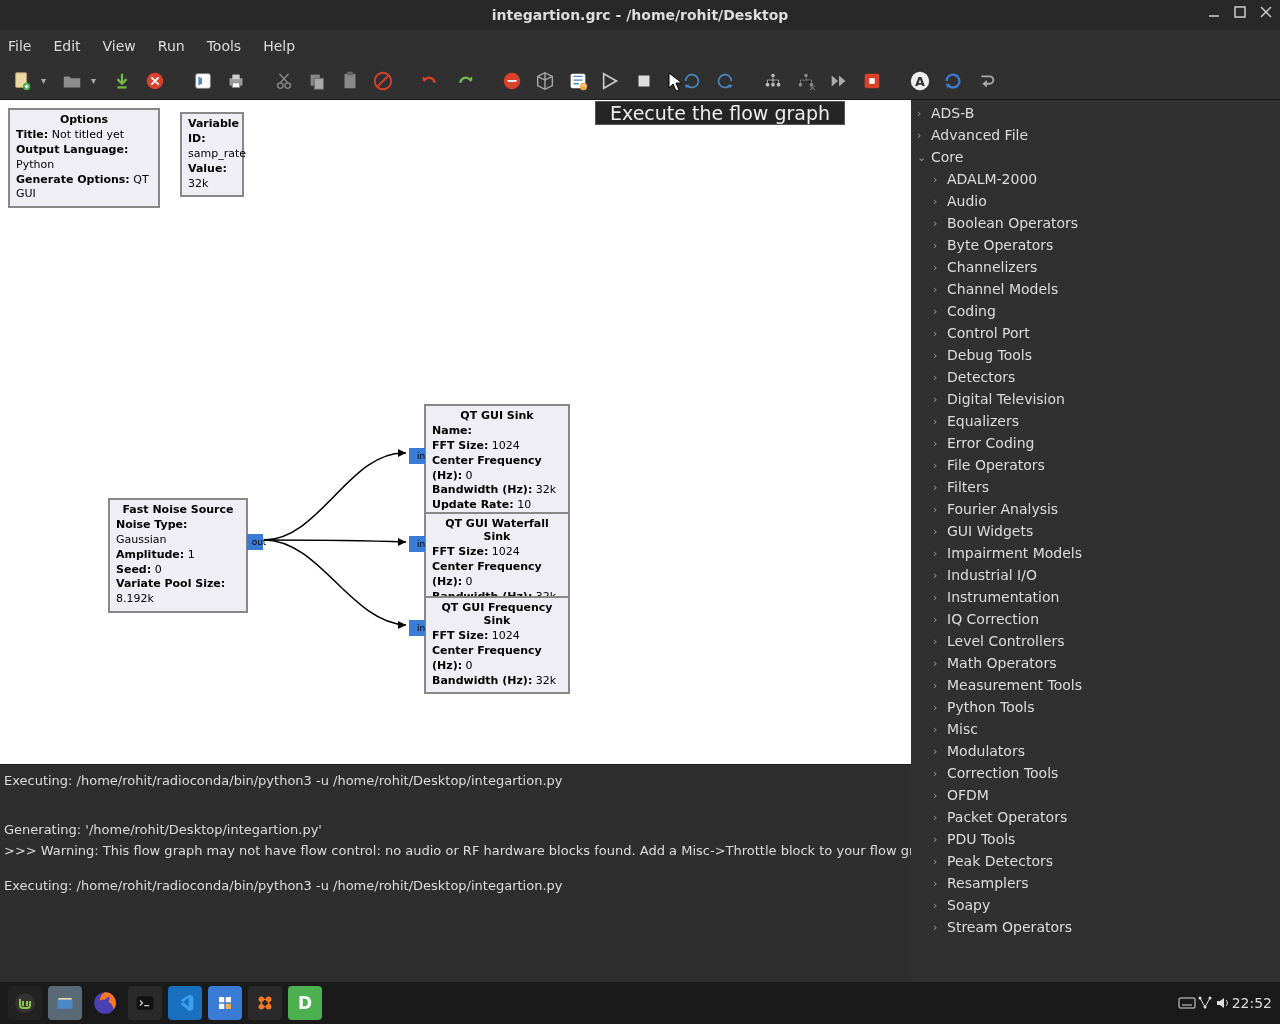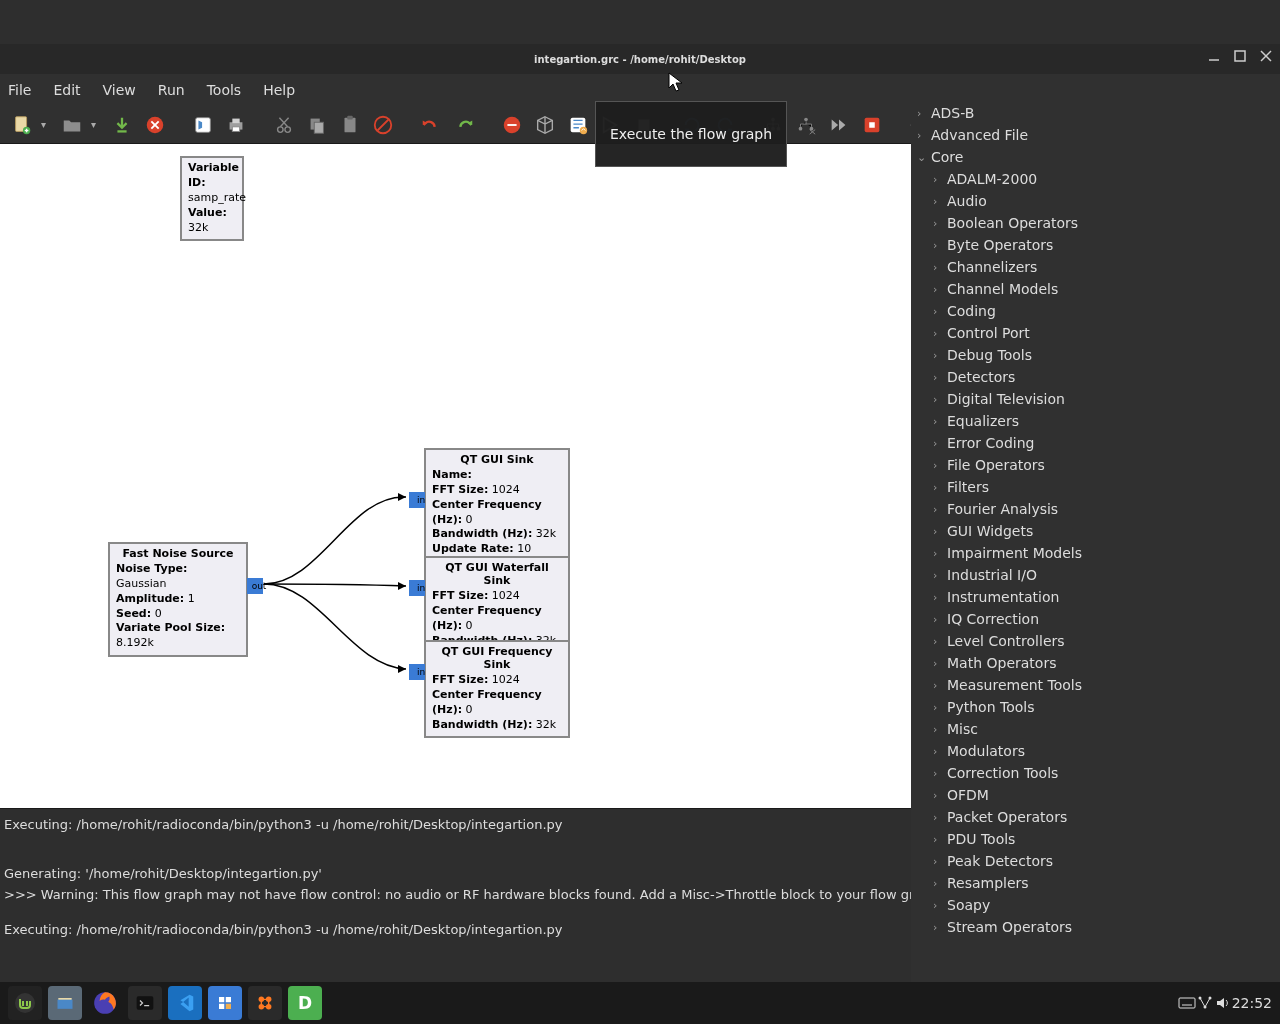--- a/index.html
+++ b/index.html
@@ -1,19 +1,19 @@
 <!DOCTYPE html>
 <html><head>
 <meta charset="utf-8">
 <style>
   * { margin: 0; padding: 0; box-sizing: border-box; font-family: "DejaVu Sans", Arial, sans-serif; }
   body { background: #2e2e2e; color: #ddd; width: 1280px; height: 1024px; overflow: hidden; position: relative; }
   
   
-  #titlebar { background: #282828; height: 30px; display: flex; align-items: center; justify-content: center; position: relative; font-size: 10px; font-weight: bold; margin-top: 44px; }
+  #titlebar { background: #282828; height: 30px; display: flex; align-items: center; justify-content: center; position: relative; font-size: 14px; font-weight: bold; }
   #winctrl { position: absolute; right: 6px; top: 4px; display: flex; gap: 10px; }
   #winctrl span { width: 16px; height: 16px; display: inline-flex; align-items: center; justify-content: center; cursor: pointer; }
   
   
   #menubar { background: #303030; height: 32px; display: flex; align-items: center; padding: 0 8px; gap: 22px; font-size: 14px; }
   #menubar span { cursor: pointer; }
   
   
   #toolbar { background: #303030; height: 38px; display: flex; align-items: center; padding: 0 8px; gap: 5px; border-bottom: 1px solid #1a1a1a; }
   .tb { width: 28px; height: 28px; display: inline-flex; align-items: center; justify-content: center; cursor: pointer; position: relative; }
@@ -46,21 +46,21 @@
   .port { position: absolute; width: 16px; height: 16px; background: #3a7bd5; font-size: 9px; color: #000; display: flex; align-items: center; justify-content: center; padding-left: 8px; }
   .port-out { right: -17px; }
   .port-in  { left: -17px; }
   
   
   #wires { position: absolute; left: 0; top: 0; width: 100%; height: 100%; pointer-events: none; }
   #wires path { fill: none; stroke: #000; stroke-width: 1.5; }
   #wires polygon { fill: #000; }
   
   
-  #tooltip { position: absolute; background: rgba(30,30,30,0.97); color: #eee; border: 1px solid #555; padding: 24px 14px; font-size: 14px; }
+  #tooltip { position: absolute; background: rgba(30,30,30,0.97); color: #eee; border: 1px solid #555; padding: 0 14px; font-size: 19px; }
   #cursor { position: absolute; width: 16px; height: 20px; pointer-events: none; }
   
   
   #taskbar { position: absolute; bottom: 0; left: 0; right: 0; height: 42px; background: #1a1a1a; display: flex; align-items: center; padding: 0 8px; }
   .dock-ic { width: 34px; height: 34px; border-radius: 4px; margin-right: 6px; display: inline-flex; align-items: center; justify-content: center; font-size: 17px; cursor: pointer; }
   #clock-area { margin-left: auto; display: flex; align-items: center; gap: 0; font-size: 14px; padding-left: 40px; }
   .tray { width: 18px; height: 18px; display: inline-flex; align-items: center; justify-content: center; }
 </style>
 </head>
 <body>
@@ -280,20 +280,28 @@
     <div id="canvas">
       <svg id="wires">
         <path d="M264 440 C 320 440 350 350 406 353"></path>
         <polygon points="406,353 398,349 398,357"></polygon>
         <path d="M264 440 C 320 440 350 440 406 442"></path>
         <polygon points="406,442 398,438 398,446"></polygon>
         <path d="M264 440 C 320 440 350 522 406 525"></path>
         <polygon points="406,525 398,521 398,529"></polygon>
       </svg>
 
+      <div class="blk" style="left:8px; top:8px; width:152px;">
+        <div class="blk-title">Options</div>
+        <div class="blk-body">
+          <div><b>Title:</b> <span>Not titled yet</span></div>
+          <div><b>Output Language:</b> <span>Python</span></div>
+          <div><b>Generate Options:</b> <span>QT GUI</span></div>
+        </div>
+      </div>
 
       <div class="blk" style="left:180px; top:12px; width:64px;">
         <div class="blk-title">Variable</div>
         <div class="blk-body">
           <div><b>ID:</b> <span>samp_rate</span></div>
           <div><b>Value:</b> <span>32k</span></div>
         </div>
       </div>
 
       <div class="blk" style="left:108px; top:398px; width:140px;">

